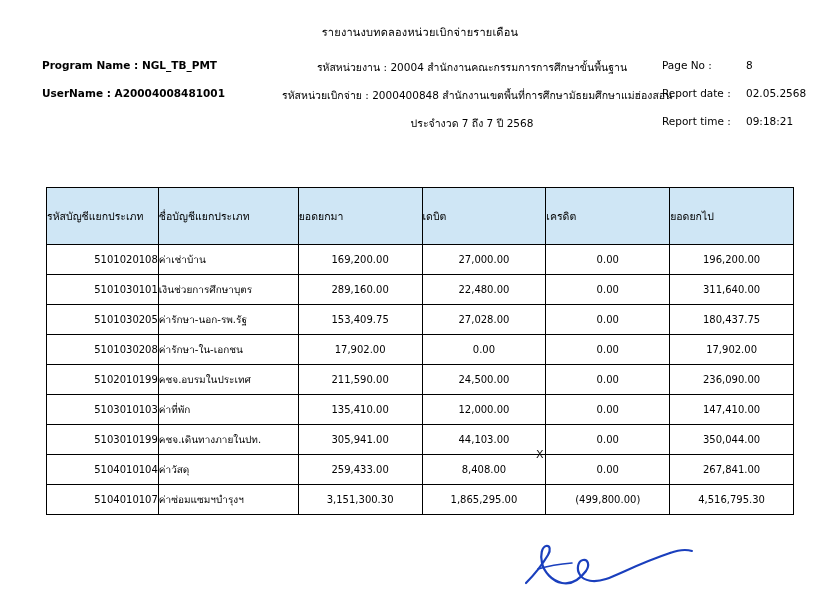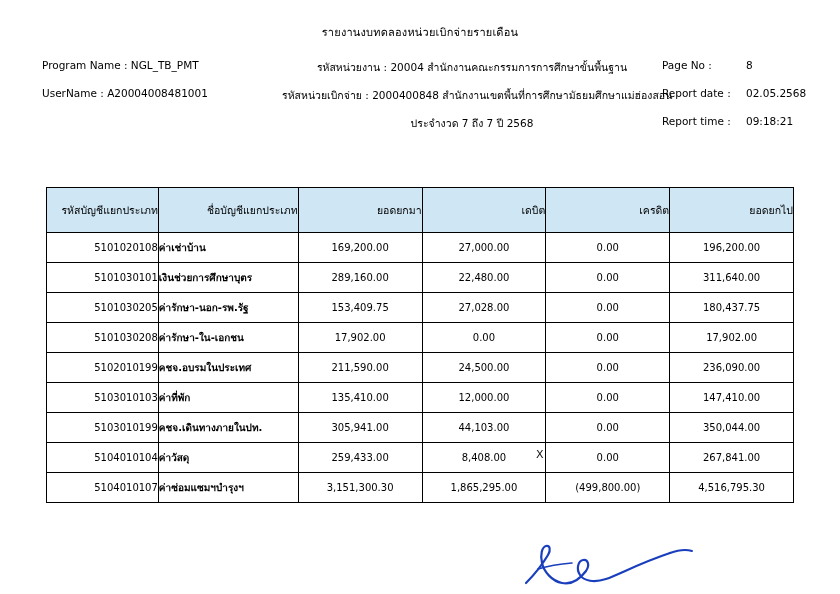--- a/index.html
+++ b/index.html
@@ -30,21 +30,21 @@
   }
   .header-grid {
     margin-top: 18px;
     display: grid;
     grid-template-columns: 240px 380px 220px;
     row-gap: 11px;
     font-size: 10.5px;
     padding-left: 42px;
     box-sizing: border-box;
   }
-  .hdr-left { white-space: nowrap; }
+  .hdr-left { white-space: nowrap; font-weight: bold; }
   .hdr-center { text-align: center; white-space: nowrap; }
   .hdr-right {
     display: flex;
     gap: 10px;
     white-space: nowrap;
   }
   .hdr-right .lbl { min-width: 74px; display: inline-block; }
   .hdr-right .val { display: inline-block; }
   table.report {
     position: absolute;
@@ -56,35 +56,34 @@
   }
   table.report th, table.report td {
     border: 1px solid #000;
     padding: 0;
     height: 30px;
     box-sizing: border-box;
   }
   table.report thead th {
     background: #cfe6f5;
     font-weight: normal;
-    text-align: right;
-    height: 45px;
+    text-align: left;
+    height: 57px;
     font-size: 10.5px;
     line-height: 1.15;
   }
   td.c-code {
     padding-left: 6px;
     text-align: right;
     white-space: nowrap;
   }
   td.c-name {
     padding-left: 6px;
     text-align: left;
     white-space: nowrap;
-    font-weight: bold;
   }
   td.c-num {
     padding-right: 8px;
     text-align: center;
     white-space: nowrap;
   }
   col.code { width: 112px; }
   col.name { width: 140px; }
   col.num  { width: 124px; }
   .signature {

